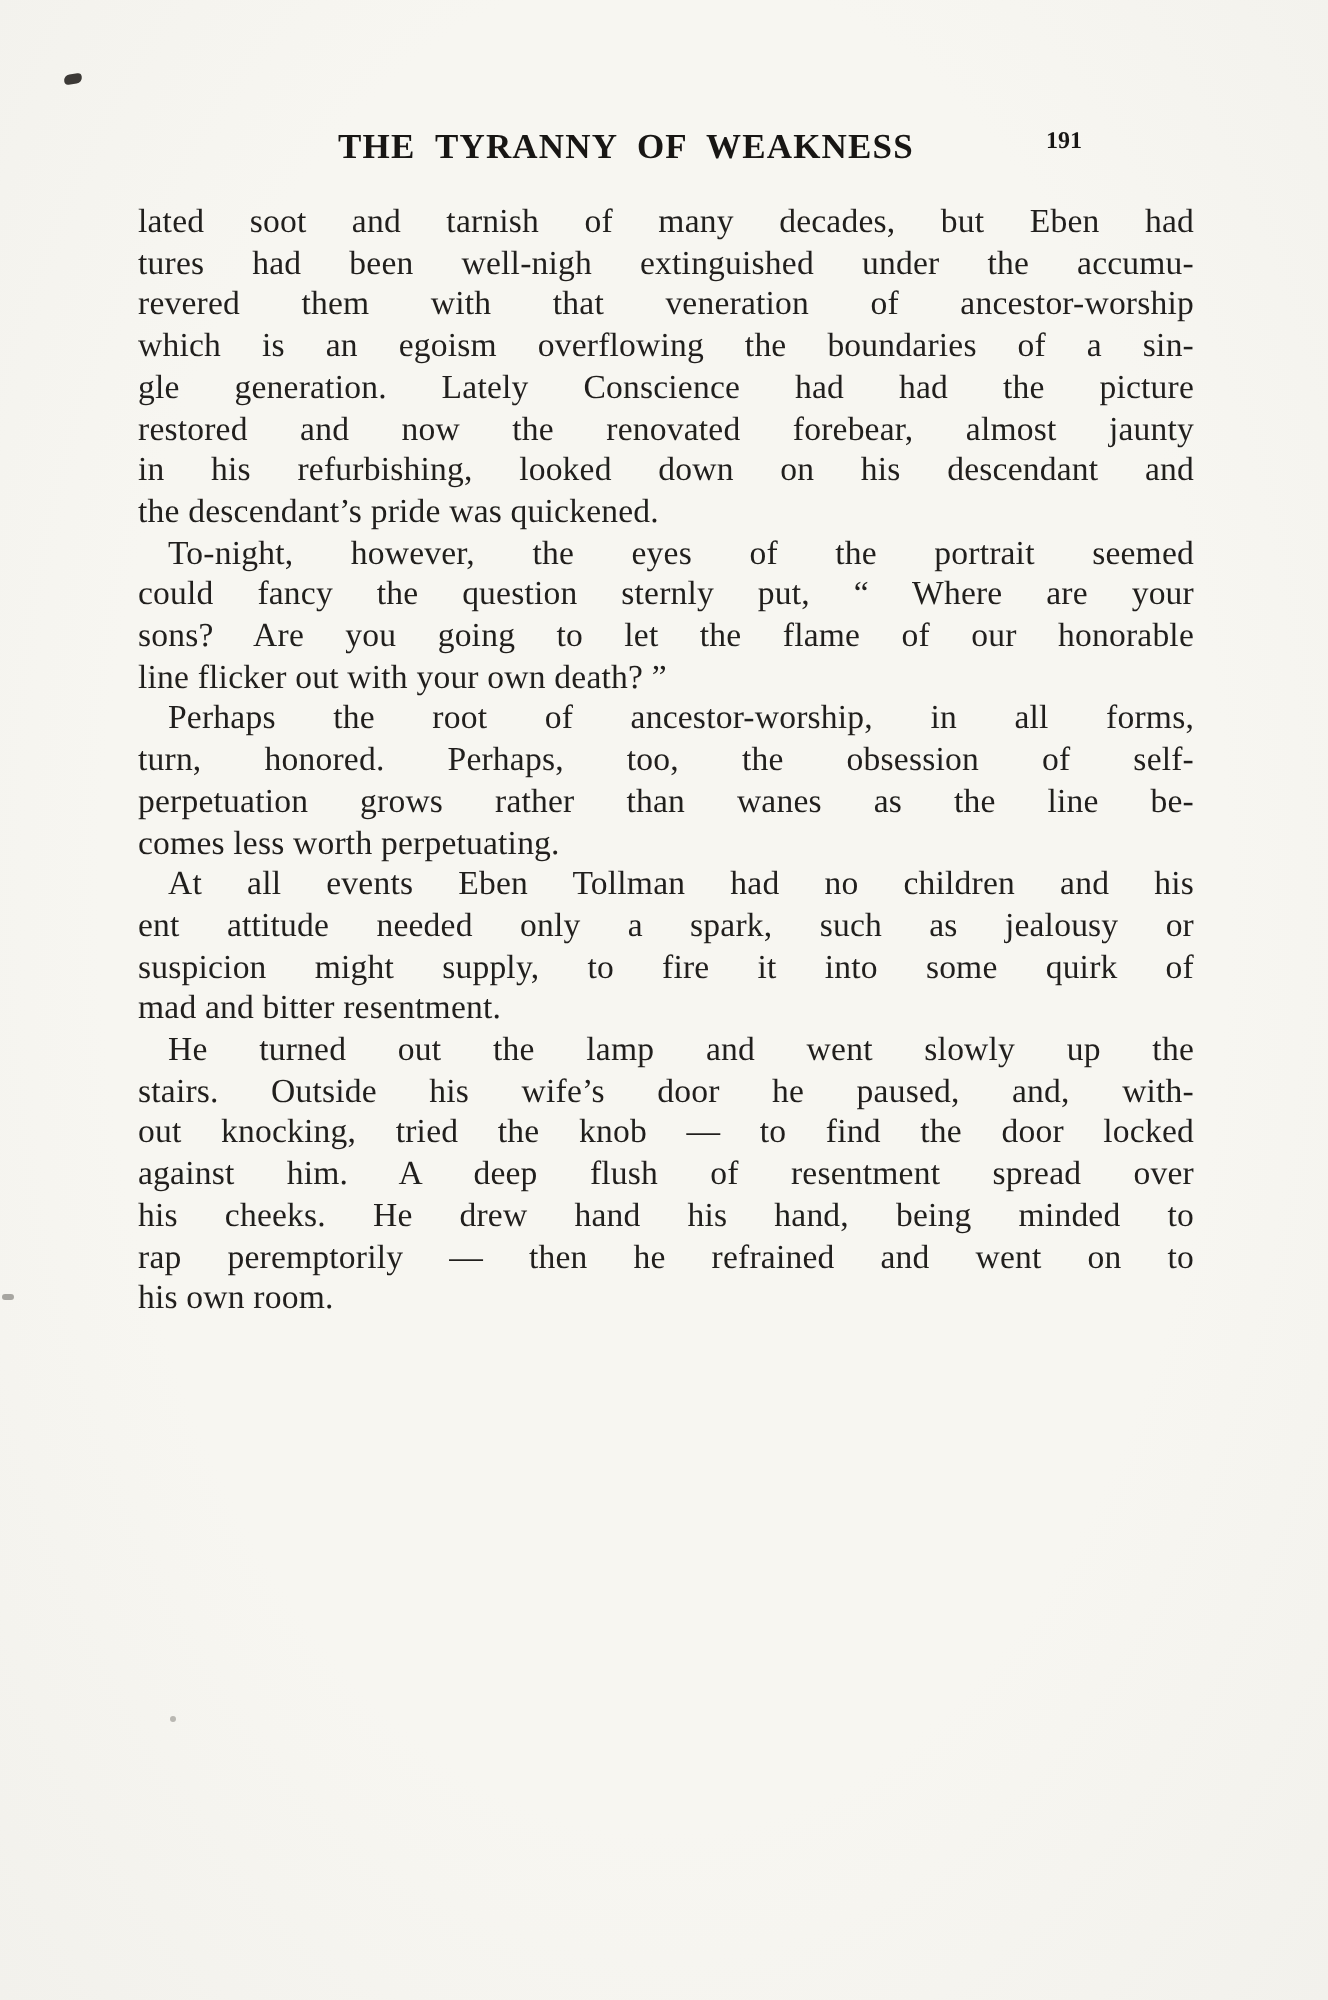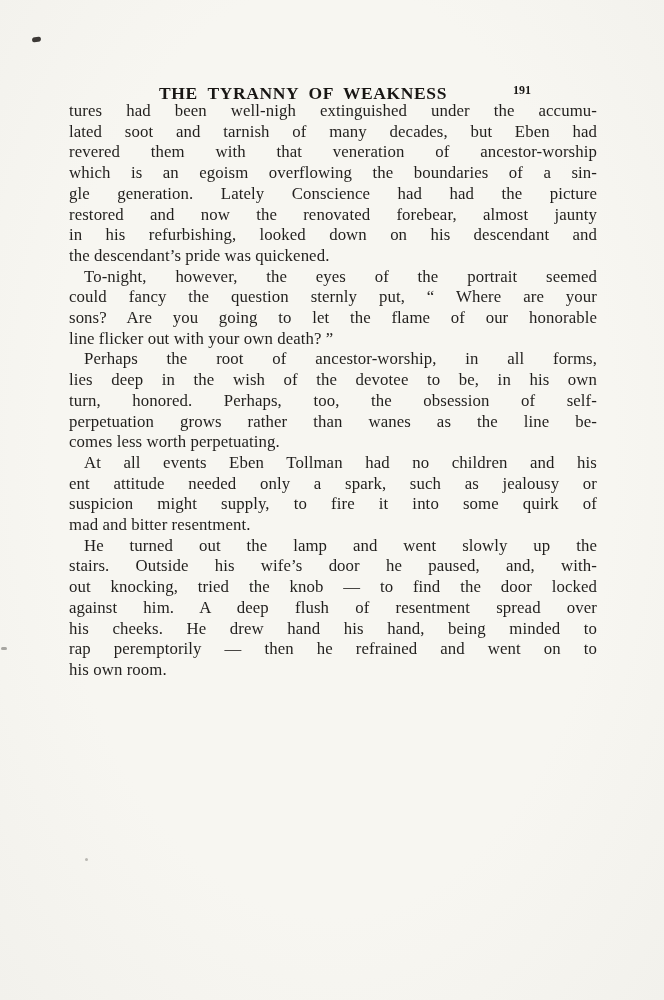--- a/index.html
+++ b/index.html
@@ -15,25 +15,24 @@
     font-family: "Liberation Serif", "DejaVu Serif", serif;
     color: #211f1d;
   }
   .page {
     position: absolute;
     inset: 0;
     background: radial-gradient(ellipse at 50% 45%, #f7f6f1 60%, #f2f1ec 100%);
   }
   .running-head {
     position: absolute;
-    left: 57px;
+    left: 67px;
     top: 63px;
     width: 528px;
     height: 22px;
-    margin-top: 20px;
   }
   .running-title {
     position: absolute;
     left: calc(50% - 18px);
     transform: translateX(-50%);
     font-weight: bold;
     font-size: 17.5px;
     letter-spacing: 0.6px;
     word-spacing: 5px;
     white-space: nowrap;
@@ -112,38 +111,37 @@
   <div class="artifact artifact-2"></div>
   <div class="artifact artifact-3"></div>
 
   <div class="running-head">
     <span class="running-title">THE TYRANNY OF WEAKNESS</span>
     <span class="page-number">191</span>
   </div>
 
   <div class="text-block">
       <div class="paragraph">
+        <div class="line">lated soot and tarnish of many decades, but Eben had</div>
         <div class="line">tures had been well-nigh extinguished under the accumu-</div>
-        <div class="line">lated soot and tarnish of many decades, but Eben had</div>
         <div class="line">revered them with that veneration of ancestor-worship</div>
         <div class="line">which is an egoism overflowing the boundaries of a sin-</div>
         <div class="line">gle generation.  Lately Conscience had had the picture</div>
         <div class="line">restored and now the renovated forebear, almost jaunty</div>
         <div class="line">in his refurbishing, looked down on his descendant and</div>
         <div class="line last">the descendant’s pride was quickened.</div>
       </div>
       <div class="paragraph">
         <div class="line indent">To-night, however, the eyes of the portrait seemed</div>
         <div class="line">could fancy the question sternly put, “ Where are your</div>
         <div class="line">sons?  Are you going to let the flame of our honorable</div>
         <div class="line last">line flicker out with your own death? ”</div>
       </div>
       <div class="paragraph">
         <div class="line indent">Perhaps the root of ancestor-worship, in all forms,</div>
-        <div class="line">lies deep in the wish of the devotee to be, in his own</div>
         <div class="line">turn, honored.  Perhaps, too, the obsession of self-</div>
         <div class="line">perpetuation grows rather than wanes as the line be-</div>
         <div class="line last">comes less worth perpetuating.</div>
       </div>
       <div class="paragraph">
         <div class="line indent">At all events Eben Tollman had no children and his</div>
         <div class="line">ent attitude needed only a spark, such as jealousy or</div>
         <div class="line">suspicion might supply, to fire it into some quirk of</div>
         <div class="line last">mad and bitter resentment.</div>
       </div>

